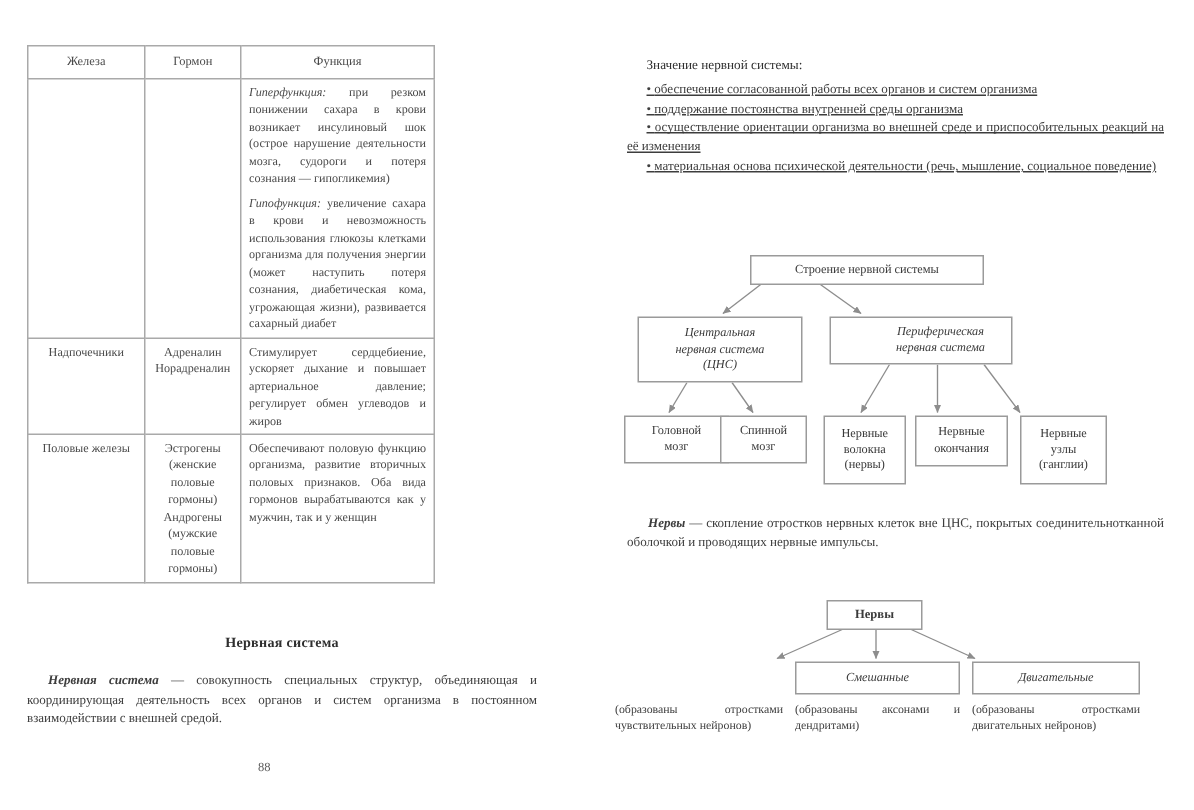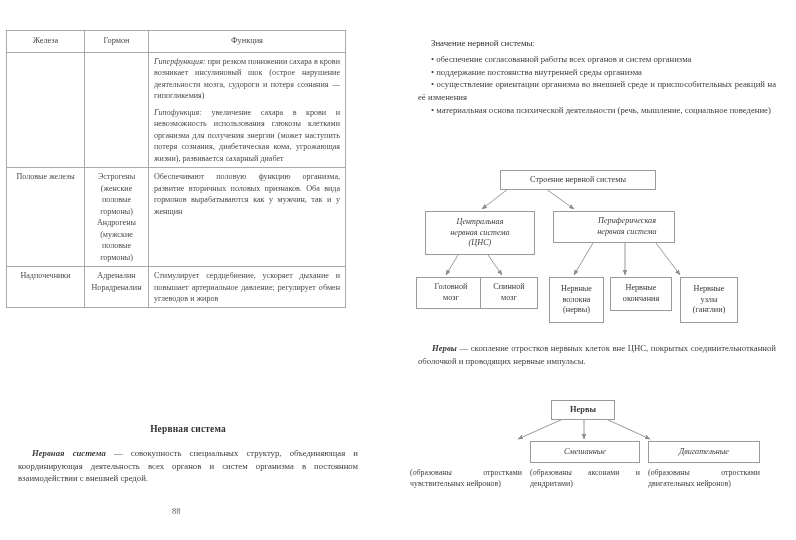--- a/index.html
+++ b/index.html
@@ -20,23 +20,23 @@
     top: 0;
     height: 540px;
     background: #ffffff;
   }
   #page-left  { left: 0;   width: 398px; }
   #page-right { left: 398px; width: 398px; }
 
   
   .gland-table {
     position: absolute;
-    left: 6px;
+    left: 18px;
     top: 30px;
-    width: 340px;
+    width: 272px;
     border-collapse: collapse;
     font-size: 8.1px;
     line-height: 1.42;
     color: #4a4a4a;
   }
   .gland-table th,
   .gland-table td {
     border: 1px solid #a9a9a9;
     padding: 3px 5px;
     vertical-align: top;
@@ -173,51 +173,51 @@
         <td class="cell-just">
           <p class="para-block">
             <span class="it">Гиперфункция:</span><span> при резком понижении сахара в крови возникает инсулиновый шок (острое нарушение деятельности мозга, судороги и потеря сознания — гипогликемия)</span>
           </p>
           <p class="para-block">
             <span class="it">Гипофункция:</span><span> увеличение сахара в крови и невозможность использования глюкозы клетками организма для получения энергии (может наступить потеря сознания, диабетическая кома, угрожающая жизни), развивается сахарный диабет</span>
           </p>
         </td>
       </tr>
       <tr>
-        <td class="cell-center cell-mid">Половые железы</td>
-        <td class="cell-center cell-mid">Эстрогены (женские половые гормоны) Андрогены (мужские половые гормоны)</td>
-        <td class="cell-just cell-mid">
-          <p class="para-block">Обеспечивают половую функцию организма, развитие вторичных половых признаков. Оба вида гормонов вырабатываются как у мужчин, так и у женщин</p>
-        </td>
-      </tr>
-      <tr>
         <td class="cell-center cell-mid">Надпочечники</td>
         <td class="cell-center cell-mid" style="white-space:pre-line">Адреналин
 Норадреналин</td>
         <td class="cell-just">
           <p class="para-block">Стимулирует сердцебиение, ускоряет дыхание и повышает артериальное давление; регулирует обмен углеводов и жиров</p>
         </td>
       </tr>
+      <tr>
+        <td class="cell-center cell-mid">Половые железы</td>
+        <td class="cell-center cell-mid">Эстрогены (женские половые гормоны) Андрогены (мужские половые гормоны)</td>
+        <td class="cell-just cell-mid">
+          <p class="para-block">Обеспечивают половую функцию организма, развитие вторичных половых признаков. Оба вида гормонов вырабатываются как у мужчин, так и у женщин</p>
+        </td>
+      </tr>
     </tbody>
   </table>
 
   <div class="section-title" style="top:424px">Нервная система</div>
 
   <div class="body-para indent" style="left:18px; top:447px; width:340px;">
     <span class="lead">Нервная система</span><span> — совокупность специальных структур, объединяющая и координирующая деятельность всех органов и систем организма в постоянном взаимодействии с внешней средой.</span>
   </div>
 
   <div class="pageno" id="pn-left">88</div>
 </div>
 
 <div class="page" id="page-right">
 
   <div class="rt-head" style="left:33px; top:38px;">Значение нервной системы:</div>
 
-  <div class="bullets" style="left:20px; top:53px; width:358px;">
+  <div class="bullets" style="left:20px; top:53px; width:358px;text-decoration:underline;">
     <p class="bi">обеспечение согласованной работы всех органов и систем организма</p>
     <p class="bi">поддержание постоянства внутренней среды организма</p>
     <p class="bi">осуществление ориентации организма во внешней среде и приспособительных реакций на её изменения</p>
     <p class="bi">материальная основа психической деятельности (речь, мышление, социальное поведение)</p>
   </div>
 
   <div class="diagram" style="left:0px; top:165px; width:398px; height:170px;">
     <svg width="398" height="170" viewBox="0 0 398 170">
       <defs>
         <marker id="ah1" markerWidth="7" markerHeight="7" refX="5.6" refY="2.6" orient="auto">

